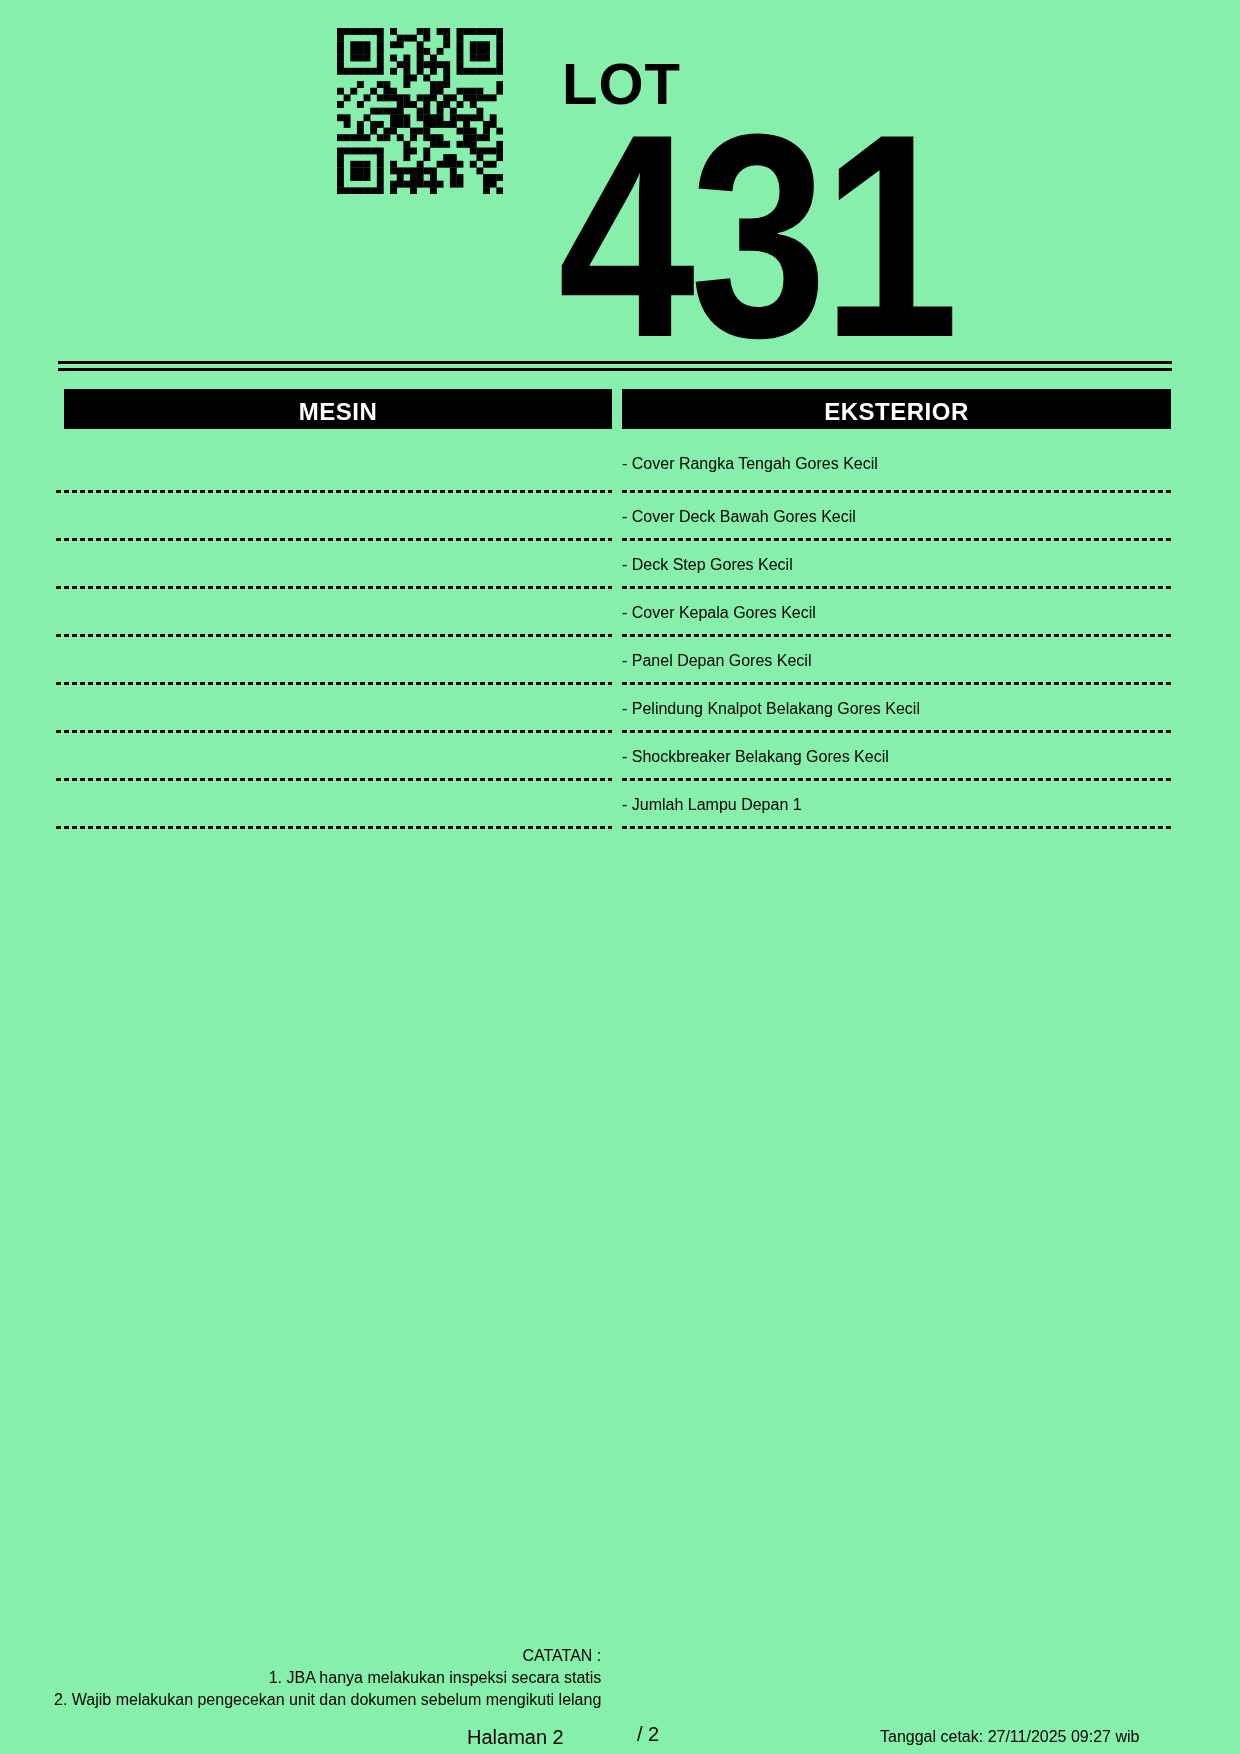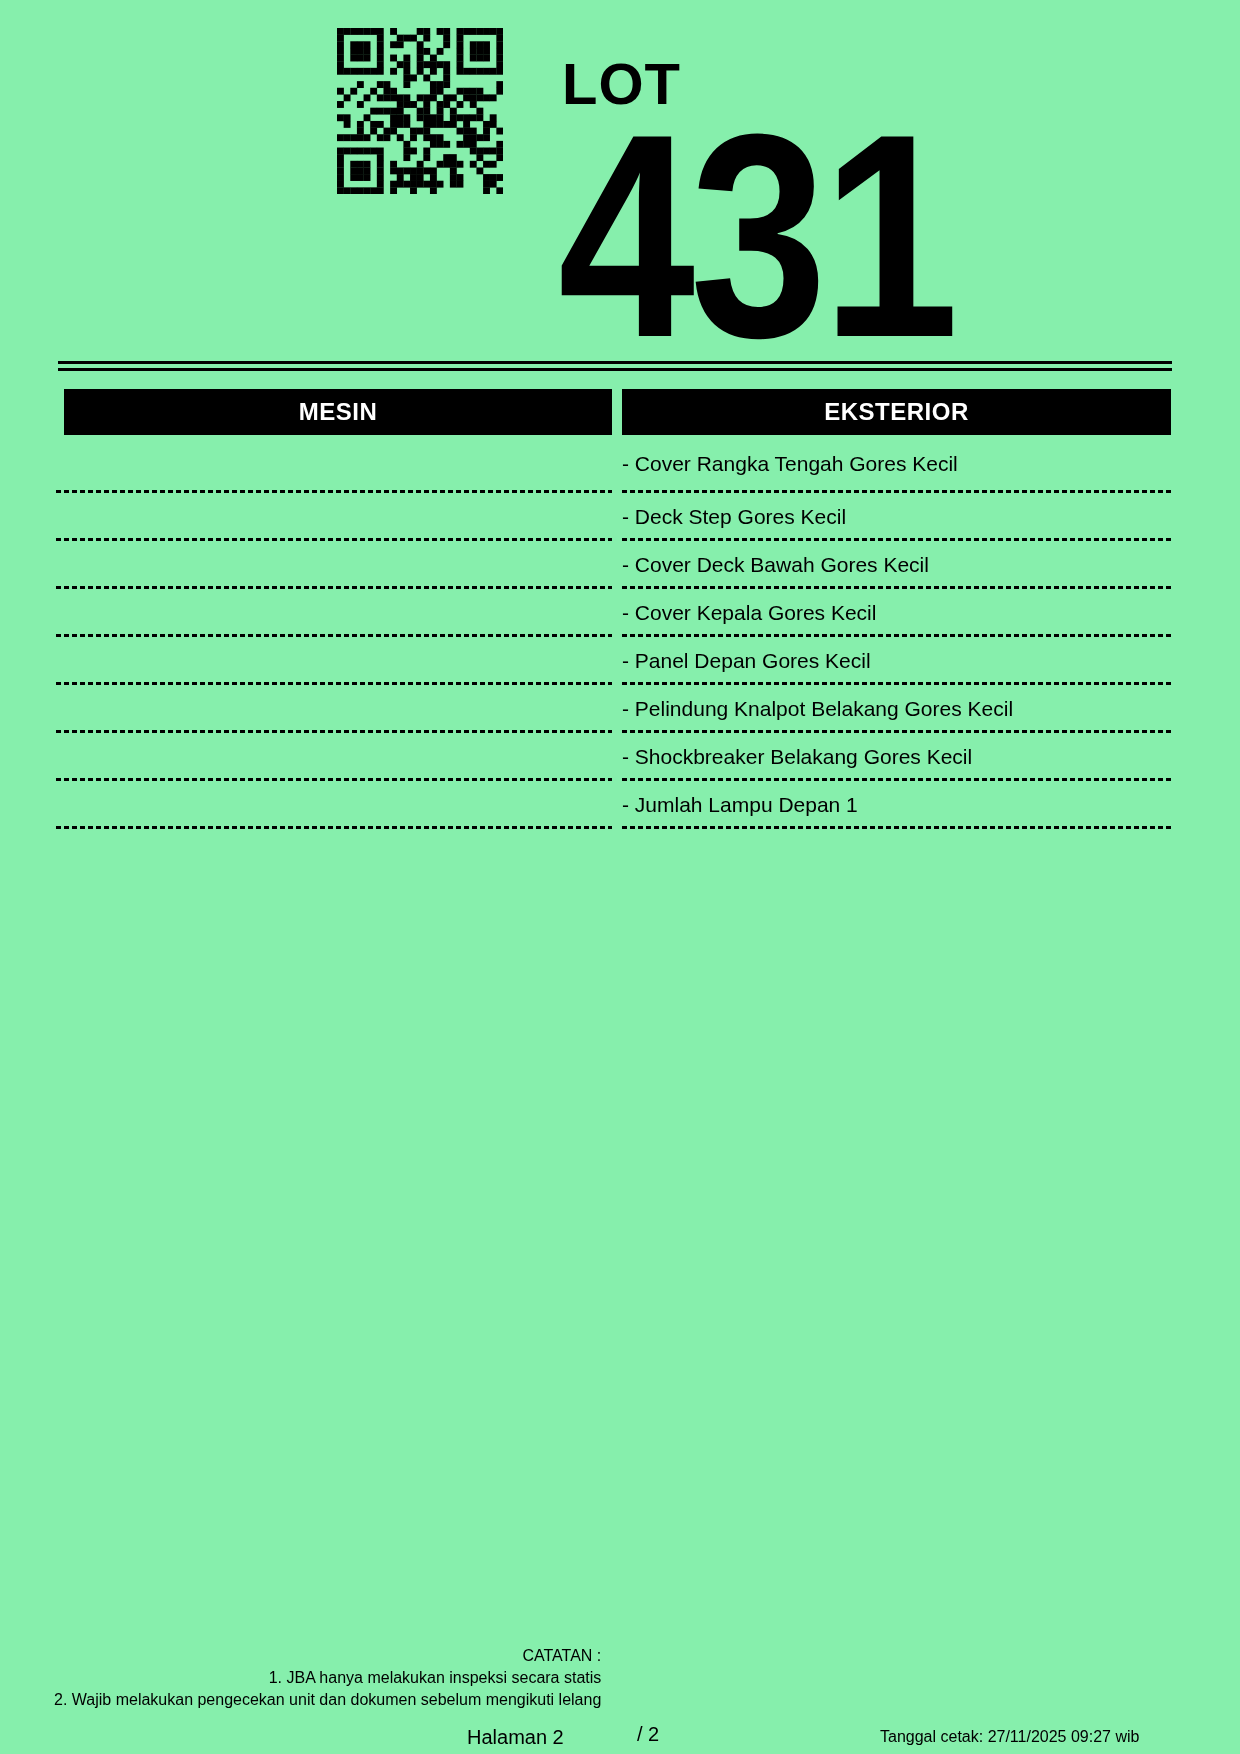--- a/index.html
+++ b/index.html
@@ -52,21 +52,21 @@
     position: absolute;
     left: 58px; top: 361px;
     width: 1114px; height: 10px;
     border-top: 3px solid #000;
     border-bottom: 3px solid #000;
   }
 
   
   .bar {
     position: absolute;
-    top: 389px; height: 46px;
+    top: 389px; height: 40px;
     background: #000;
     color: #fff;
     font-weight: bold;
     font-size: 24px;
     letter-spacing: 0.5px;
     text-align: center;
     line-height: 46px;
   }
   .bar.left  { left: 64px;  width: 548px; }
   .bar.right { left: 622px; width: 549px; }
@@ -76,21 +76,21 @@
     position: absolute;
     left: 56px; top: 435px;
     width: 1117px;
   }
   .trow { display: flex; height: 48px; }
   .trow.first { height: 58px; }
   .cell {
     position: relative;
     display: flex;
     align-items: center;
-    font-size: 21px;
+    font-size: 16px;
     white-space: nowrap;
   }
   .cell.l { width: 556px; }
   .colgap { width: 10px; }
   .cell.r { flex: 1; }
   .cell::after {
     content: "";
     position: absolute;
     left: 0; right: 0; bottom: 0;
     height: 3px;
@@ -460,26 +460,26 @@
 
   <div class="rows">
     <div class="trow first">
       <div class="cell l"></div>
         <div class="colgap"></div>
       <div class="cell r">- Cover Rangka Tengah Gores Kecil</div>
     </div>
     <div class="trow">
       <div class="cell l"></div>
         <div class="colgap"></div>
+      <div class="cell r">- Cover Deck Bawah Gores Kecil</div>
+    </div>
+    <div class="trow">
+      <div class="cell l"></div>
+        <div class="colgap"></div>
       <div class="cell r">- Deck Step Gores Kecil</div>
-    </div>
-    <div class="trow">
-      <div class="cell l"></div>
-        <div class="colgap"></div>
-      <div class="cell r">- Cover Deck Bawah Gores Kecil</div>
     </div>
     <div class="trow">
       <div class="cell l"></div>
         <div class="colgap"></div>
       <div class="cell r">- Cover Kepala Gores Kecil</div>
     </div>
     <div class="trow">
       <div class="cell l"></div>
         <div class="colgap"></div>
       <div class="cell r">- Panel Depan Gores Kecil</div>

